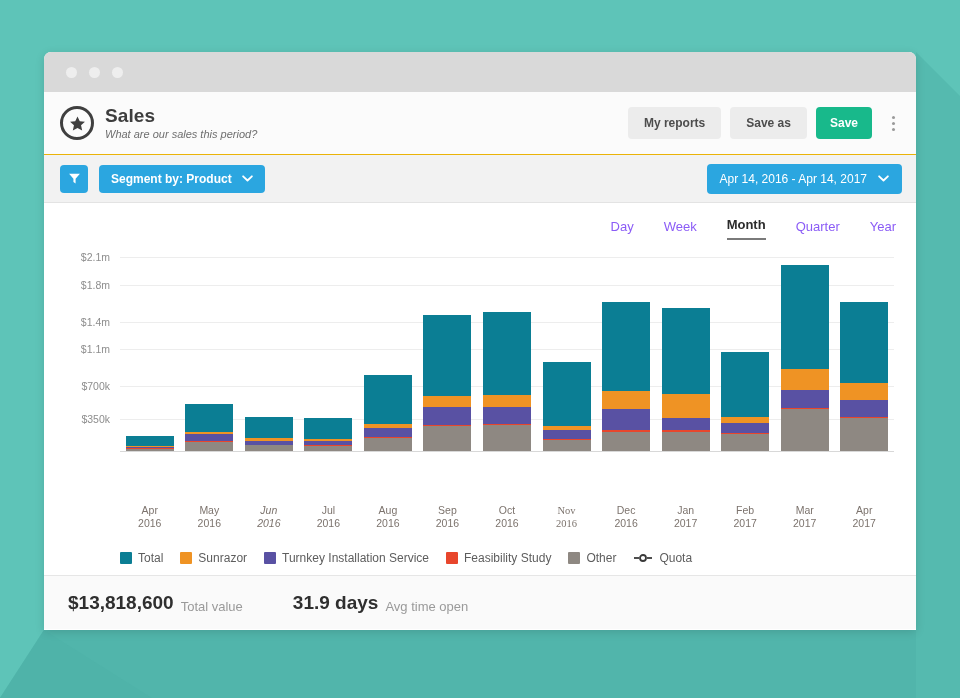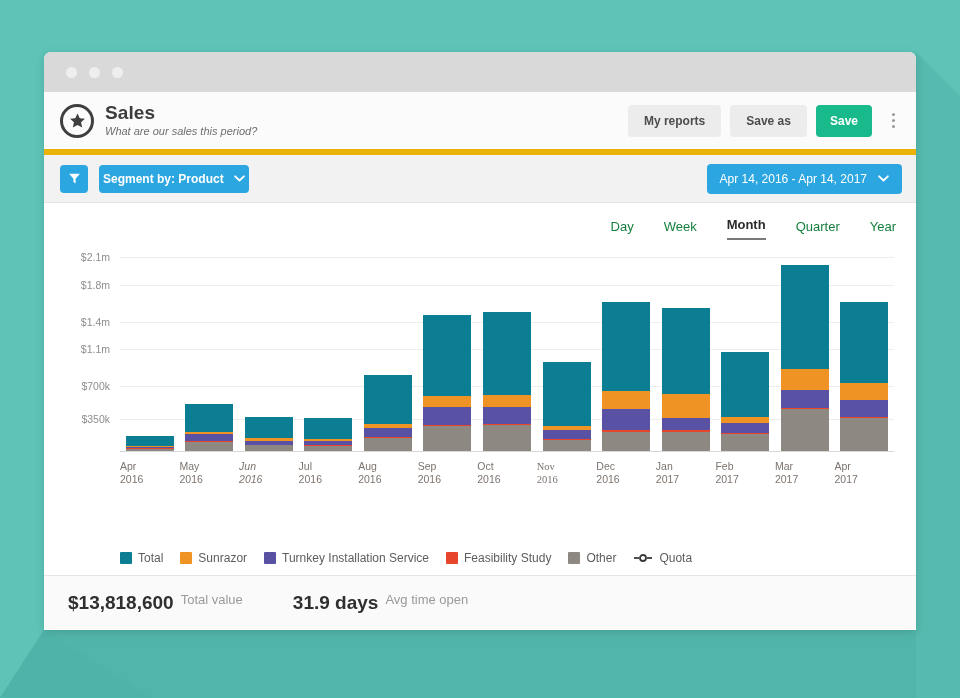--- a/index.html
+++ b/index.html
@@ -44,21 +44,21 @@
     background: #eeeeee;
   }
   .dot.d1 { left: 22px; }
   .dot.d2 { left: 45px; }
   .dot.d3 { left: 68px; }
 
   
   .app-header {
     height: 63px;
     background: #fbfbfb;
-    border-bottom: 6px solid #eab308;
+    border-bottom: 1px solid #eab308;
     display: flex;
     align-items: center;
     padding: 0 14px 0 16px;
     box-sizing: border-box;
   }
   .report-icon {
     width: 34px; height: 34px;
     border-radius: 50%;
     border: 3px solid #3f3f3f;
     display: flex; align-items: center; justify-content: center;
@@ -130,21 +130,21 @@
     cursor: pointer;
     flex: 0 0 auto;
   }
   .segment-btn {
     margin-left: 11px;
     background: #2ba6e0;
     color: #fff;
     font-size: 12px;
     font-weight: bold;
     border-radius: 4px;
-    padding: 7px 4px;
+    padding: 7px 12px;
     display: flex; align-items: center;
     gap: 10px;
     cursor: pointer;
     flex: 0 0 auto;
   }
   .toggle {
     margin-left: 16px;
     display: flex;
     align-items: stretch;
     background: #f7f7f7;
@@ -187,21 +187,21 @@
   .panel { position: relative; height: 372px; background:#fff; }
   .granularity {
     position: absolute;
     right: 20px; top: 14px;
     display: flex;
     gap: 30px;
     align-items: flex-end;
   }
   .gran {
     font-size: 13px;
-    color: #15803d;
+    color: #8b5cf6;
     cursor: pointer;
     padding-bottom: 6px;
   }
   .gran.active {
     color: #2b2b2b;
     font-weight: bold;
     border-bottom: 2px solid #7a7a7a;
   }
 
   .plot {
@@ -230,24 +230,25 @@
   }
   .bar {
     position: absolute;
     bottom: 0;
     display: flex;
     flex-direction: column-reverse;
   }
   .seg { width: 100%; }
   .xlabel {
     position: absolute;
-    text-align: left;
+    text-align: center;
     font-size: 10.5px;
     color: #7c736d;
     line-height: 13px;
+    margin-top: 44px;
   }
 
   
   .legend {
     position: absolute;
     left: 76px; bottom: 10px;
     display: flex;
     align-items: center;
     gap: 17px;
   }
@@ -259,21 +260,21 @@
   
   .stats {
     height: 54px;
     background: #fafafa;
     border-top: 1px solid #e6e6e6;
     display: flex;
     align-items: center;
     padding-left: 24px;
     box-sizing: border-box;
   }
-  .stat { display: flex; align-items: flex-start; gap: 7px; }
+  .stat { display: flex; align-items: flex-end; gap: 7px; }
   .stat.s1 { margin-right: 50px; }
   .stat.s2 { margin-right: 92px; }
   .stat-val { font-size: 19px; font-weight: bold; color: #2f2f2f; }
   .stat-lbl { font-size: 13px; color: #9a9a9a; }
 </style>
 </head>
 <body>
 
 <div id="stage">
 

